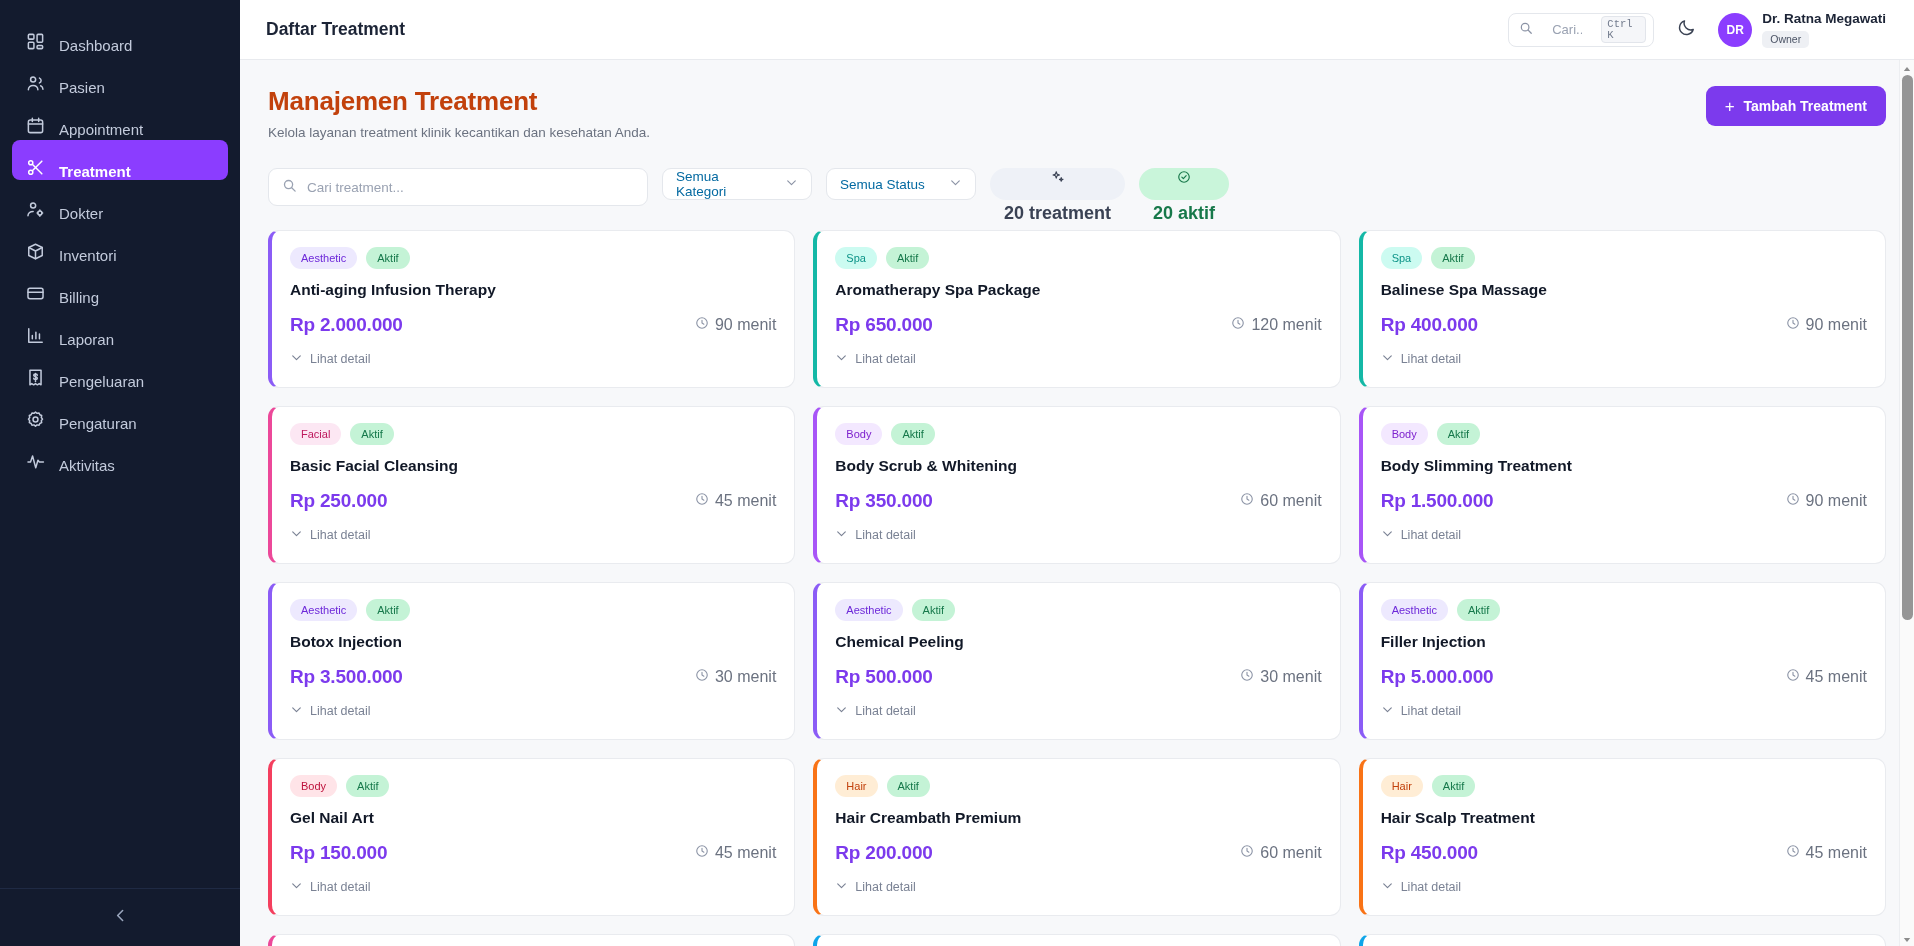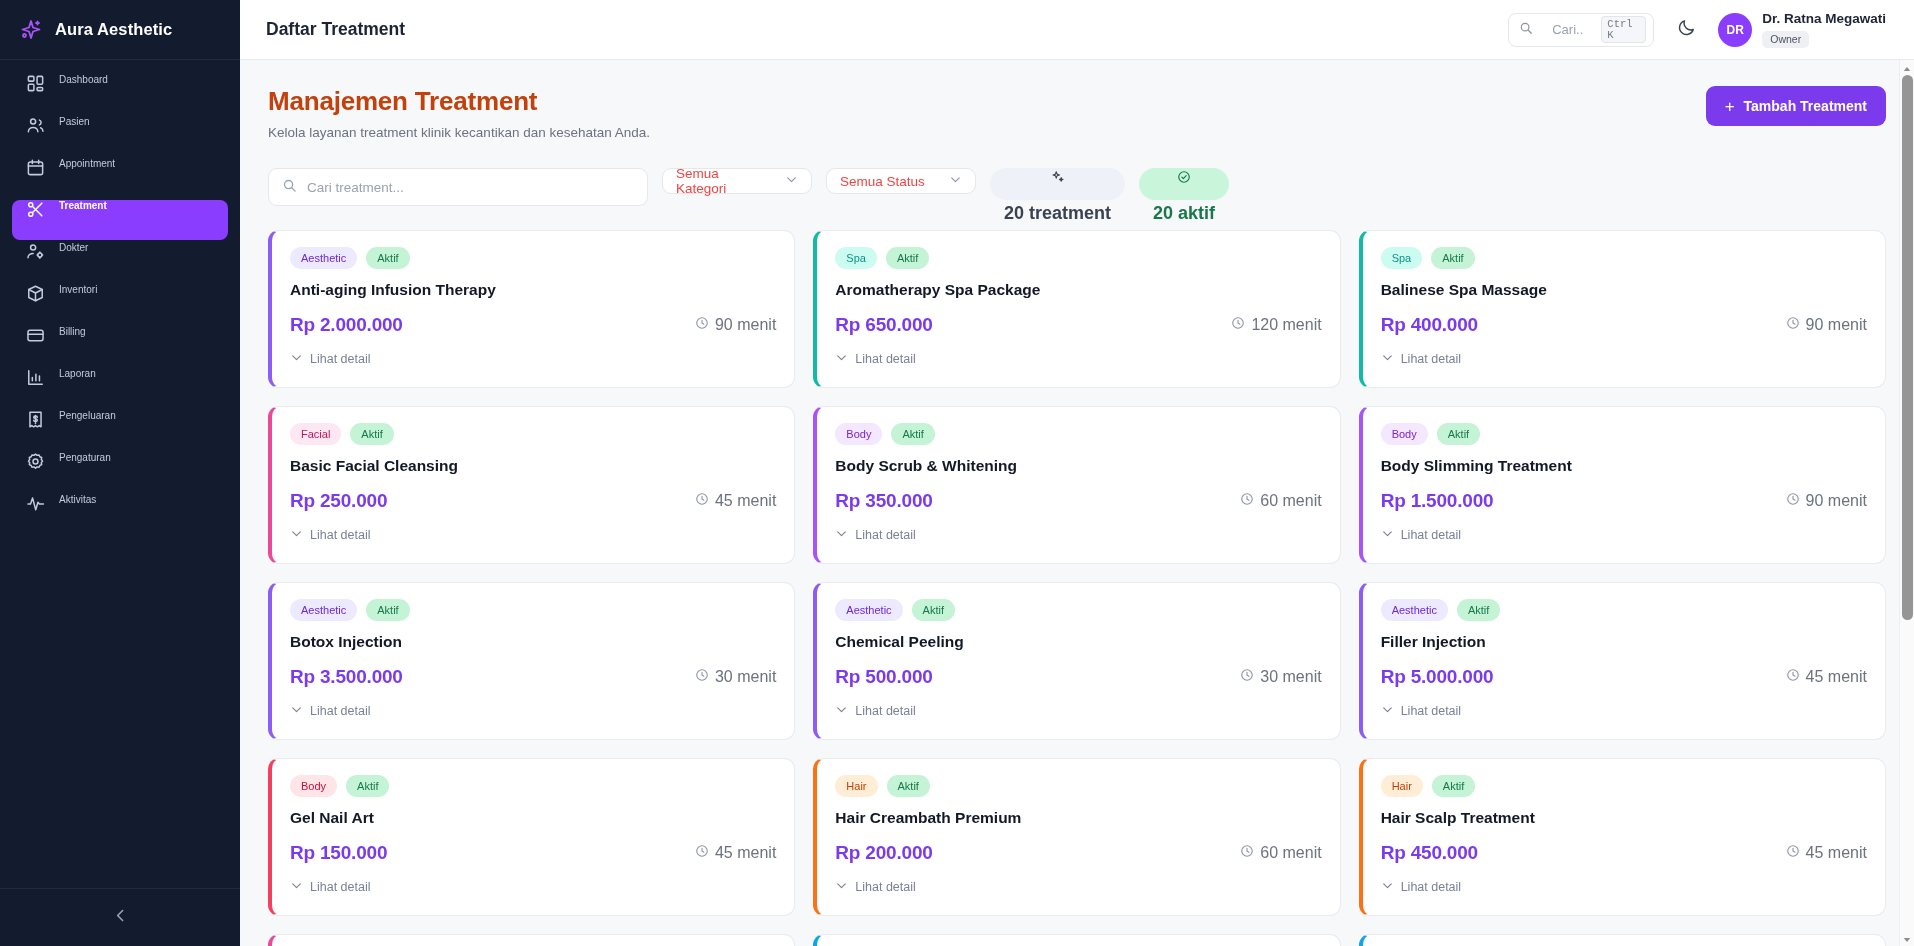--- a/index.html
+++ b/index.html
@@ -21,23 +21,23 @@
   }
   .brand {
     height: 60px; display: flex; align-items: center; gap: 11px;
     padding: 0 20px; border-bottom: 1px solid #1f2a44;
   }
   .brand-logo { width: 24px; height: 24px; display: block; flex: 0 0 24px; }
   .brand-name { color: #ffffff; font-size: 16.5px; font-weight: bold; letter-spacing: .1px; }
 
   .nav { padding: 14px 12px 0 12px; display: flex; flex-direction: column; gap: 2px; }
   .nav-item {
-    display: flex; align-items: flex-start; gap: 14px;
+    display: flex; align-items: flex-end; gap: 14px;
     height: 40px; padding: 0 14px; border-radius: 8px;
-    color: #c3cbdc; font-size: 10px; cursor: pointer;
+    color: #c3cbdc; font-size: 15px; cursor: pointer;
   }
   .nav-item svg { width: 19px; height: 19px; flex: 0 0 19px; stroke: #c3cbdc; }
   .nav-item.active { background: #8b3dff; color: #ffffff; font-weight: bold; }
   .nav-item.active svg { stroke: #ffffff; }
 
   .sidebar-foot {
     position: absolute; left: 0; bottom: 0; width: 240px; height: 58px;
     border-top: 1px solid #1f2a44;
     display: flex; align-items: center; justify-content: center;
   }
@@ -102,23 +102,23 @@
 
   .filters { display: flex; align-items: flex-start; gap: 14px; margin-top: 28px; }
   .filter-search {
     width: 380px; height: 38px; background: #fff; border: 1px solid #e4e7ec;
     border-radius: 9px; display: flex; align-items: center; gap: 10px; padding: 0 13px; cursor: text;
   }
   .filter-search svg { width: 15px; height: 15px; stroke: #9aa2b2; flex: 0 0 15px; }
   .filter-search .ph { font-size: 13.5px; color: #9aa2b2; }
 
   .select {
-    height: 26px; background: #fff; border: 1px solid #e4e7ec; border-radius: 9px;
+    height: 32px; background: #fff; border: 1px solid #e4e7ec; border-radius: 9px;
     display: flex; align-items: center; justify-content: space-between; gap: 16px;
-    padding: 0 13px; font-size: 13.5px; color: #ef4444; cursor: pointer; min-width: 150px;
+    padding: 0 13px; font-size: 13.5px; color: #0369a1; cursor: pointer; min-width: 150px;
   }
   .select .chev { width: 13px; height: 13px; stroke: #8b93a5; }
 
   .pill {
     height: 32px; border-radius: 16px; display: flex; align-items: center; gap: 14px;
     padding: 0 14px; font-size: 18px; font-weight: bold; flex-direction: column;
   }
   .pill svg { width: 14px; height: 14px; flex: 0 0 14px; }
   .pill-total { background: #eef1f7; color: #3a4254; }
   .pill-total svg { stroke: #3a4254; }
@@ -165,30 +165,20 @@
     position: absolute; top: 0; left: 2px; width: 11px; height: 545px;
     background: #959595; border-radius: 6px; cursor: grab;
   }
 </style>
 </head>
 <body>
 
 <div class="app">
 
   <aside class="sidebar">
-    <div class="brand">
-      <span>
-        <svg class="brand-logo" viewBox="0 0 24 24" fill="none" stroke="#a855f7" stroke-width="1.8" stroke-linecap="round" stroke-linejoin="round">
-          <path d="M11 3 L13 9.5 L19.5 11.5 L13 13.5 L11 20 L9 13.5 L2.5 11.5 L9 9.5 Z"></path>
-          <circle cx="4.5" cy="17.5" r="1.5"></circle>
-          <path d="M17.5 3.5 v3 M16 5 h3"></path>
-        </svg>
-      </span>
-      <span class="brand-name">Aura Aesthetic</span>
-    </div>
 
     <nav class="nav">
       <div class="nav-item">
         <span><svg viewBox="0 0 24 24" fill="none" stroke-width="1.9" stroke-linecap="round" stroke-linejoin="round">
               <rect x="3" y="3" width="7" height="6" rx="1.2"></rect>
               <rect x="14" y="3" width="7" height="10" rx="1.2"></rect>
               <rect x="3" y="13" width="7" height="8" rx="1.2"></rect>
               <rect x="14" y="17" width="7" height="4" rx="1.2"></rect>
             </svg></span>
         <span>Dashboard</span>

